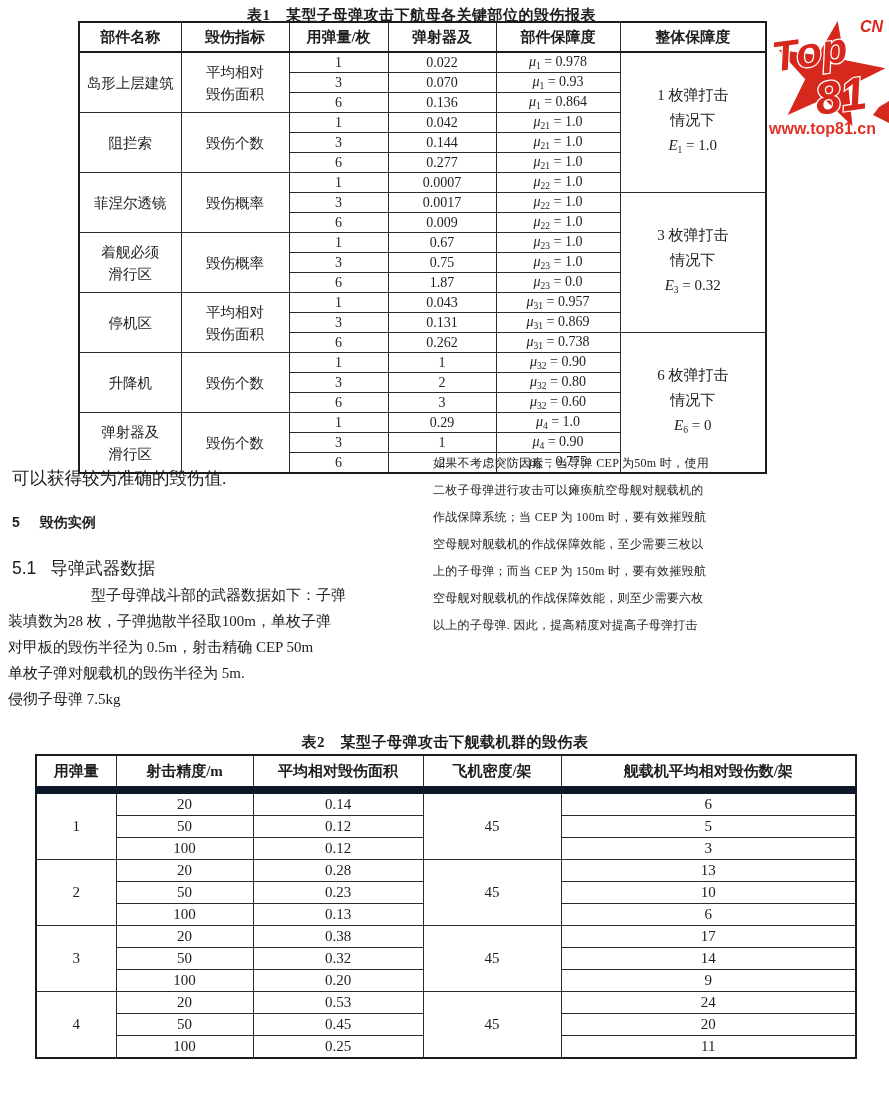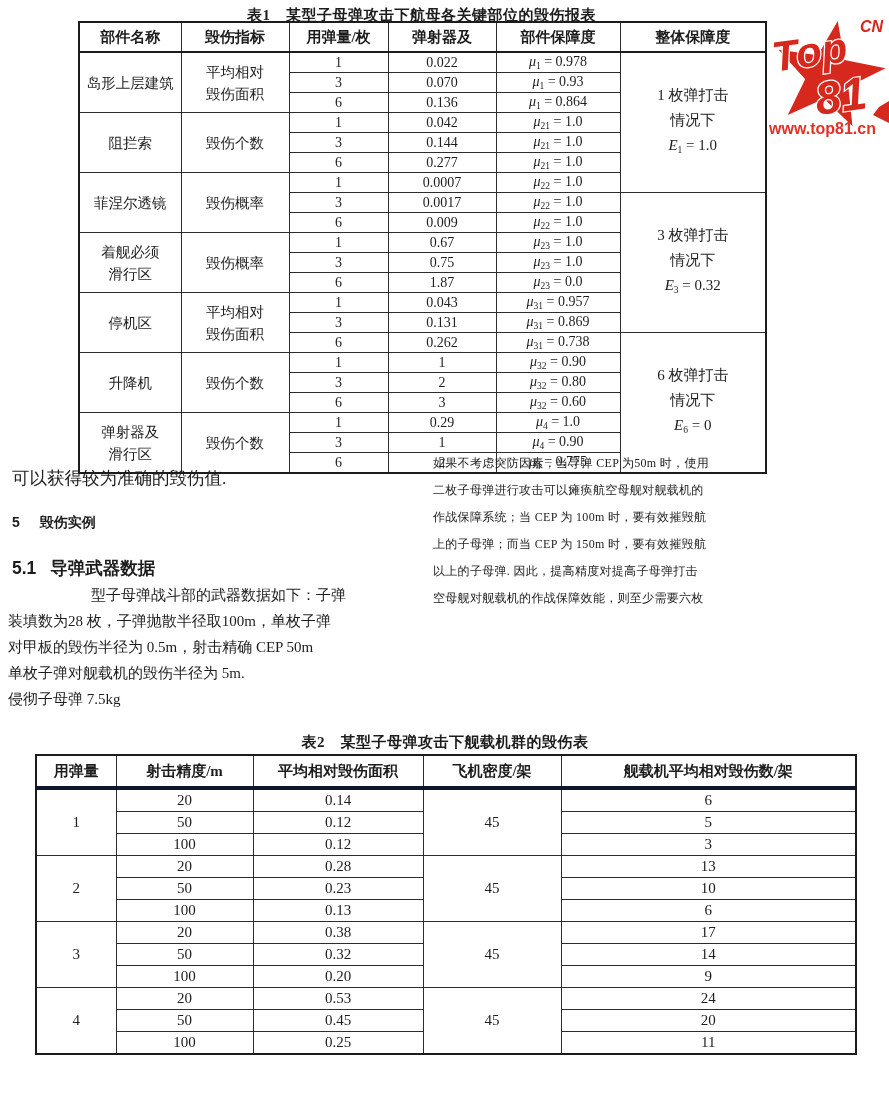--- a/index.html
+++ b/index.html
@@ -19,32 +19,32 @@
   #table1 th, #table1 td { border:1px solid #2c2c2c; text-align:center; vertical-align:middle; padding:0; }
   #table1 thead th { height:28px; font-size:15px; font-weight:bold; border-bottom:2px solid #1c1c1c; }
   #table1 td { height:19px; font-size:14px; }
   #table1 td.part, #table1 td.indicator { font-size:14.5px; line-height:22px; }
   #table1 td.overall { font-size:15px; }
   #table1 td.overall .oline { line-height:25px; }
   #table1 td.overall .eline { line-height:25px; }
 
   #table2 { position:absolute; left:35px; top:754px; width:820px; border:2px solid #1c1c1c; }
   #table2 th, #table2 td { border:1px solid #2c2c2c; text-align:center; vertical-align:middle; padding:0; }
-  #table2 thead th { height:30px; font-size:15px; font-weight:bold; border-bottom:4px solid #0f172a; }
+  #table2 thead th { height:30px; font-size:15px; font-weight:bold; border-bottom:8px solid #0f172a; }
   #table2 td { height:21px; font-size:15px; }
 
   sub { font-size:9.5px; vertical-align:-3px; }
   .var { font-style:italic; font-family:"Liberation Serif","DejaVu Serif",serif; }
 
   
   .textline { white-space:nowrap; }
   #intro-line { position:absolute; left:12px; top:466px; font-size:17.5px; }
   #sec5 { position:absolute; left:12px; top:514px; font-family:"Liberation Sans","DejaVu Sans",sans-serif; font-weight:bold; font-size:14px; }
   #sec5 .secnum { margin-right:20px; }
-  #sec51 { position:absolute; left:12px; top:556px; font-family:"Liberation Sans","DejaVu Sans",sans-serif; font-weight:bold; font-size:17.5px; }
+  #sec51 { position:absolute; left:12px; top:556px; font-family:"Liberation Sans","DejaVu Sans",sans-serif; font-weight:normal; font-size:17.5px; }
   #sec51 .secnum { margin-right:14px; }
   #para-left { position:absolute; left:8px; top:582px; font-size:15px; }
   #para-left .textline { line-height:26px; }
   #para-left .textline.indent { padding-left:83px; }
   #para-right { position:absolute; left:433px; top:450px; font-size:12px; }
   #para-right .textline { line-height:27px; letter-spacing:0.3px; }
 
   
   #logo { position:absolute; left:768px; top:12px; width:121px; height:128px; }
   #edge-blob { position:absolute; left:871px; top:101px; width:18px; height:22px; }
@@ -269,23 +269,24 @@
     <div class="textline">装填数为28 枚，子弹抛散半径取100m，单枚子弹</div>
     <div class="textline">对甲板的毁伤半径为 0.5m，射击精确 CEP  50m</div>
     <div class="textline">单枚子弹对舰载机的毁伤半径为 5m.</div>
     <div class="textline">侵彻子母弹 7.5kg</div>
   </div>
 
 <div id="para-right">
     <div class="textline">如果不考虑突防因素，当导弹 CEP 为50m 时，使用</div>
     <div class="textline">二枚子母弹进行攻击可以瘫痪航空母舰对舰载机的</div>
     <div class="textline">作战保障系统；当 CEP 为 100m 时，要有效摧毁航</div>
+    <div class="textline">空母舰对舰载机的作战保障效能，至少需要三枚以</div>
     <div class="textline">上的子母弹；而当 CEP 为 150m 时，要有效摧毁航</div>
+    <div class="textline">空母舰对舰载机的作战保障效能，则至少需要六枚</div>
     <div class="textline">以上的子母弹. 因此，提高精度对提高子母弹打击</div>
-    <div class="textline">空母舰对舰载机的作战保障效能，则至少需要六枚</div>
   </div>
 
 <div class="caption" id="t2-caption">表2　某型子母弹攻击下舰载机群的毁伤表</div>
 
 <table id="table2">
   <colgroup>
     <col style="width:80px">
       <col style="width:137px">
       <col style="width:170px">
     <col style="width:138px">

